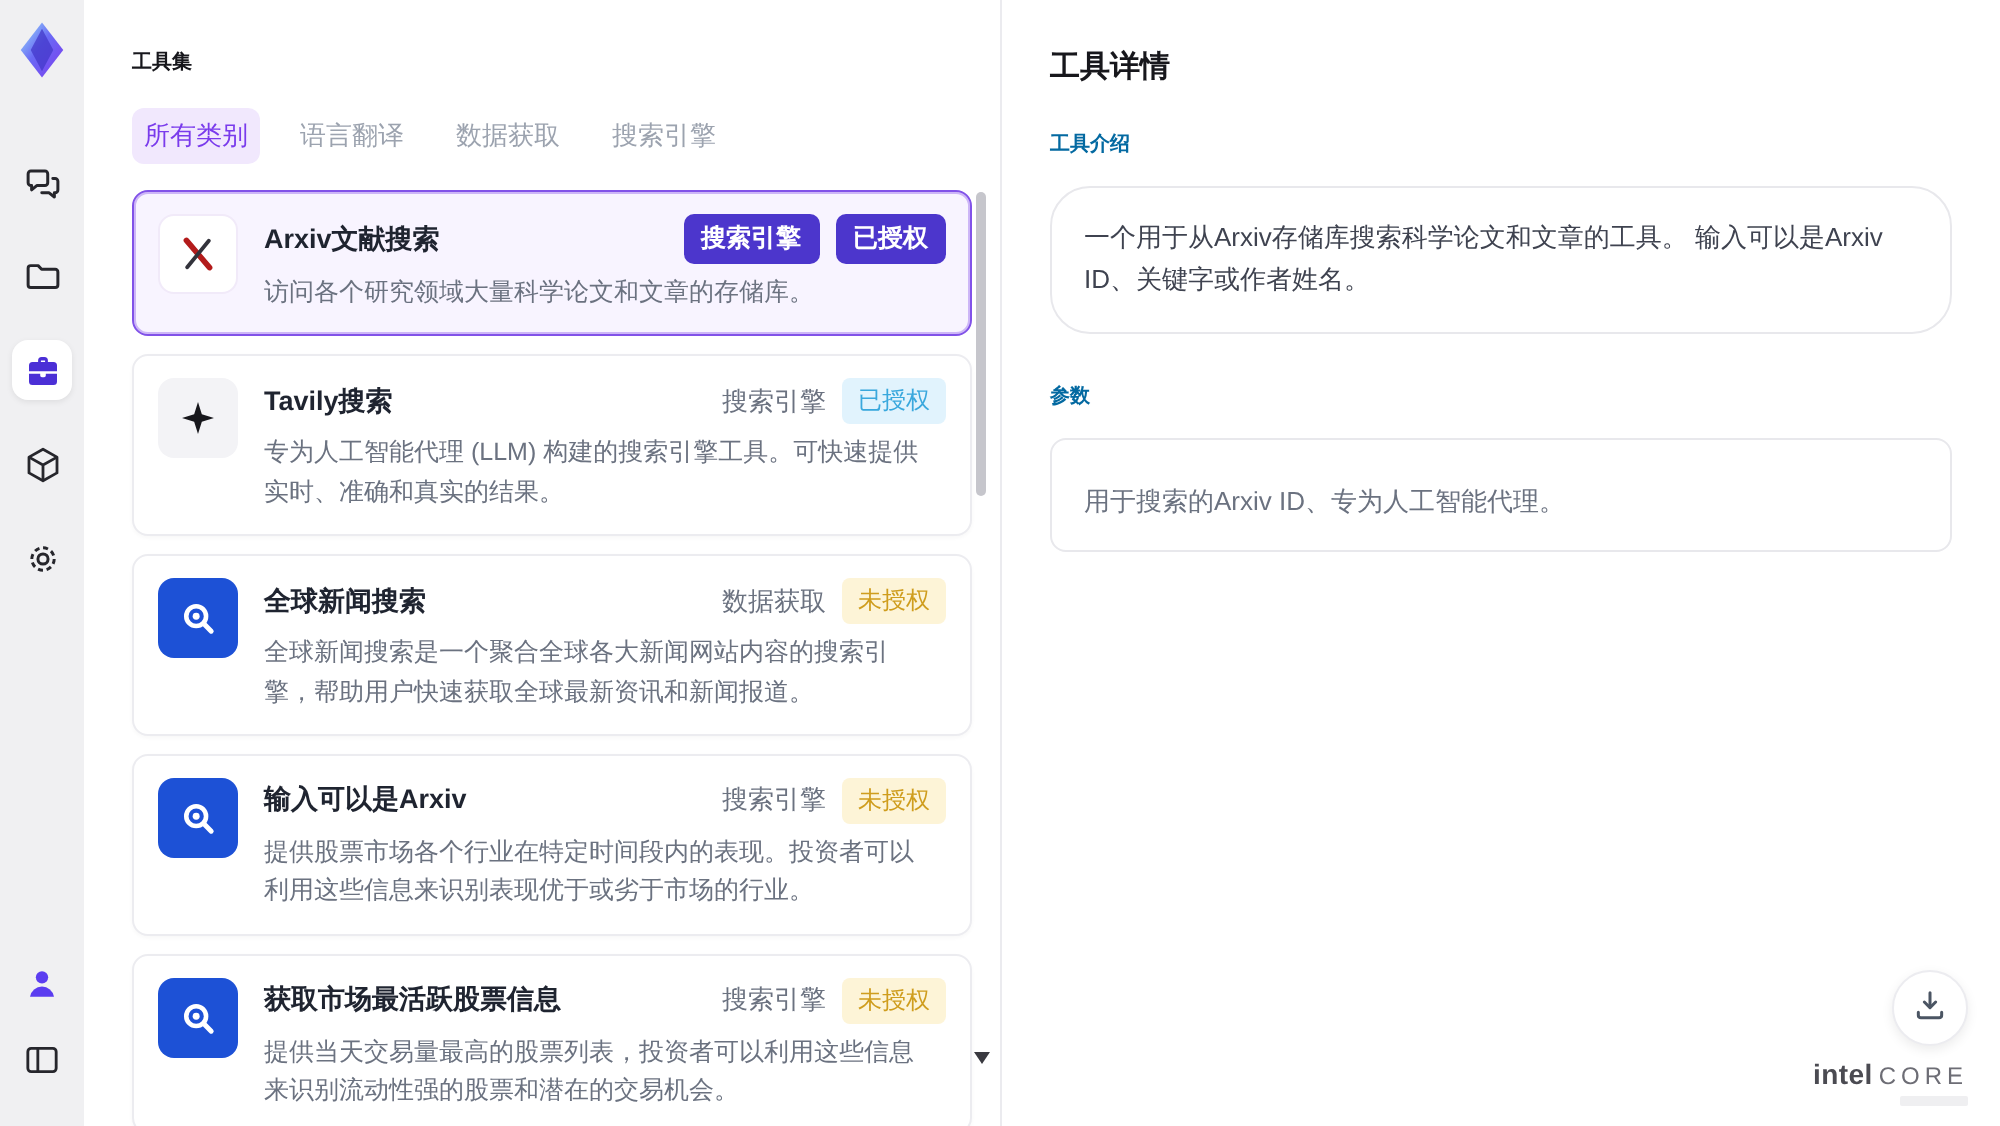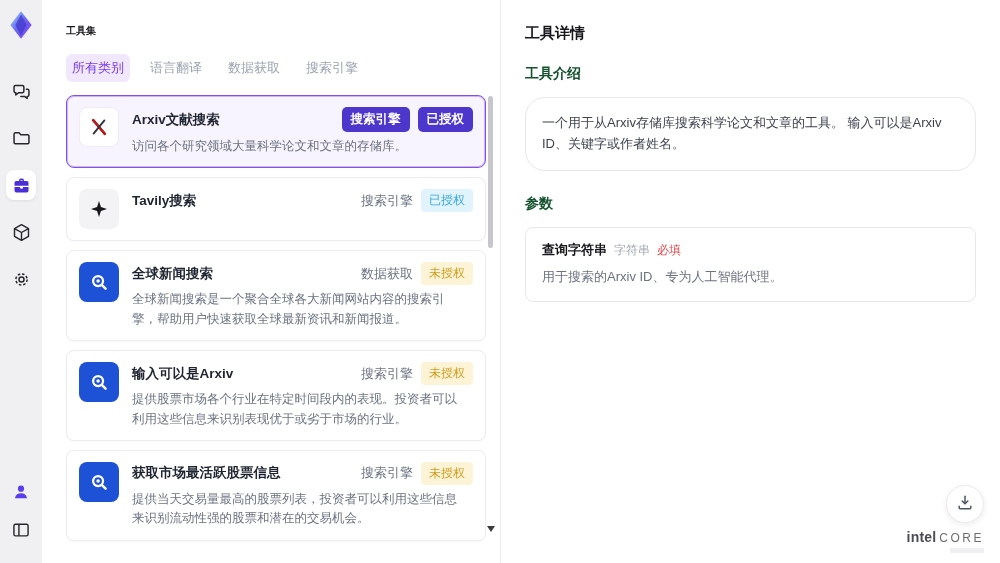--- a/index.html
+++ b/index.html
@@ -43,21 +43,21 @@
   .t-desc { font-size:12.5px; color:#6b7280; line-height:1.55; margin-top:5px; max-width:335px; }
 
   
   .scrollbar { position:absolute; top:72px; right:5px; width:8px; height:462px; }
   .scroll-thumb { position:absolute; top:24px; left:1px; width:5px; height:152px; background:#c6c6cc; border-radius:3px; }
   .scroll-down { position:absolute; bottom:2px; left:0; width:0; height:0; border-left:4px solid transparent; border-right:4px solid transparent; border-top:6px solid #3a3a40; }
 
   
   .right-pane { flex:1; border-left:1px solid #ebebef; padding:16px 24px 0; min-width:0; }
   .detail-title { font-size:15px; font-weight:bold; color:#17171c; margin:8px 0 22px; }
-  .section-heading { font-size:14px; font-weight:bold; color:#14532d; margin-bottom:14px; }
+  .section-heading { font-size:10px; font-weight:bold; color:#0369a1; margin-bottom:14px; }
   .intro-box { border:1px solid #e8e8ec; border-radius:20px; padding:15px 16px; font-size:13px; color:#3f4350; line-height:1.6; margin-bottom:24px; }
   .param-box { border:1px solid #e8e8ec; border-radius:8px; padding:13px 16px 15px; }
   .param-head { display:flex; align-items:baseline; gap:7px; }
   .param-name { font-size:13px; font-weight:bold; color:#17171c; }
   .param-type { font-size:12px; color:#9ca3af; }
   .param-required { font-size:12px; color:#e5484d; }
   .param-desc { font-size:13px; color:#6b7280; margin-top:9px; }
 
   
   .fab { position:absolute; right:16px; bottom:40px; width:38px; height:38px; border-radius:50%; background:#fff; border:1px solid #ececf0; box-shadow:0 2px 6px rgba(0,0,0,.08); display:flex; align-items:center; justify-content:center; cursor:pointer; }
@@ -176,20 +176,21 @@
               </svg>
             </div>
     <div class="t-body">
       <div class="t-top">
         <span class="t-name">Tavily搜索</span>
         <span class="t-right">
           <span class="t-cat">搜索引擎</span>
           <span class="t-status authorized">已授权</span>
         </span>
       </div>
+      <div class="t-desc">专为人工智能代理 (LLM) 构建的搜索引擎工具。可快速提供实时、准确和真实的结果。</div>
     </div>
   </div>
           <div class="card">
     <div class="t-icon tile-blue">
               <svg width="22" height="22" viewBox="0 0 24 24">
                 <circle cx="11" cy="11" r="5.4" fill="none" stroke="#fff" stroke-width="2.5"></circle>
                 <circle cx="11" cy="11" r="1.9" fill="#fff"></circle>
                 <path d="M15.6 15.6 19.2 19.2" stroke="#fff" stroke-width="2.7" stroke-linecap="round"></path>
               </svg>
             </div>
@@ -251,25 +252,20 @@
     </div>
 
     <div class="right-pane">
       <div class="detail-title">工具详情</div>
 
       <div class="section-heading">工具介绍</div>
       <div class="intro-box">一个用于从Arxiv存储库搜索科学论文和文章的工具。 输入可以是Arxiv ID、关键字或作者姓名。</div>
 
       <div class="section-heading">参数</div>
       <div class="param-box">
-        <div class="param-head">
-          <span class="param-name">查询字符串</span>
-          <span class="param-type">字符串</span>
-          <span class="param-required">必填</span>
-        </div>
         <div class="param-desc">用于搜索的Arxiv ID、专为人工智能代理。</div>
       </div>
     </div>
   </div>
 
   <button class="fab">
     <span>
       <svg width="20" height="20" viewBox="0 0 24 24" fill="none" stroke="#4b5563" stroke-width="1.8" stroke-linecap="round" stroke-linejoin="round">
         <path d="M12 4v8.6"></path>
         <path d="M8.6 9.6 12 13l3.4-3.4"></path>

